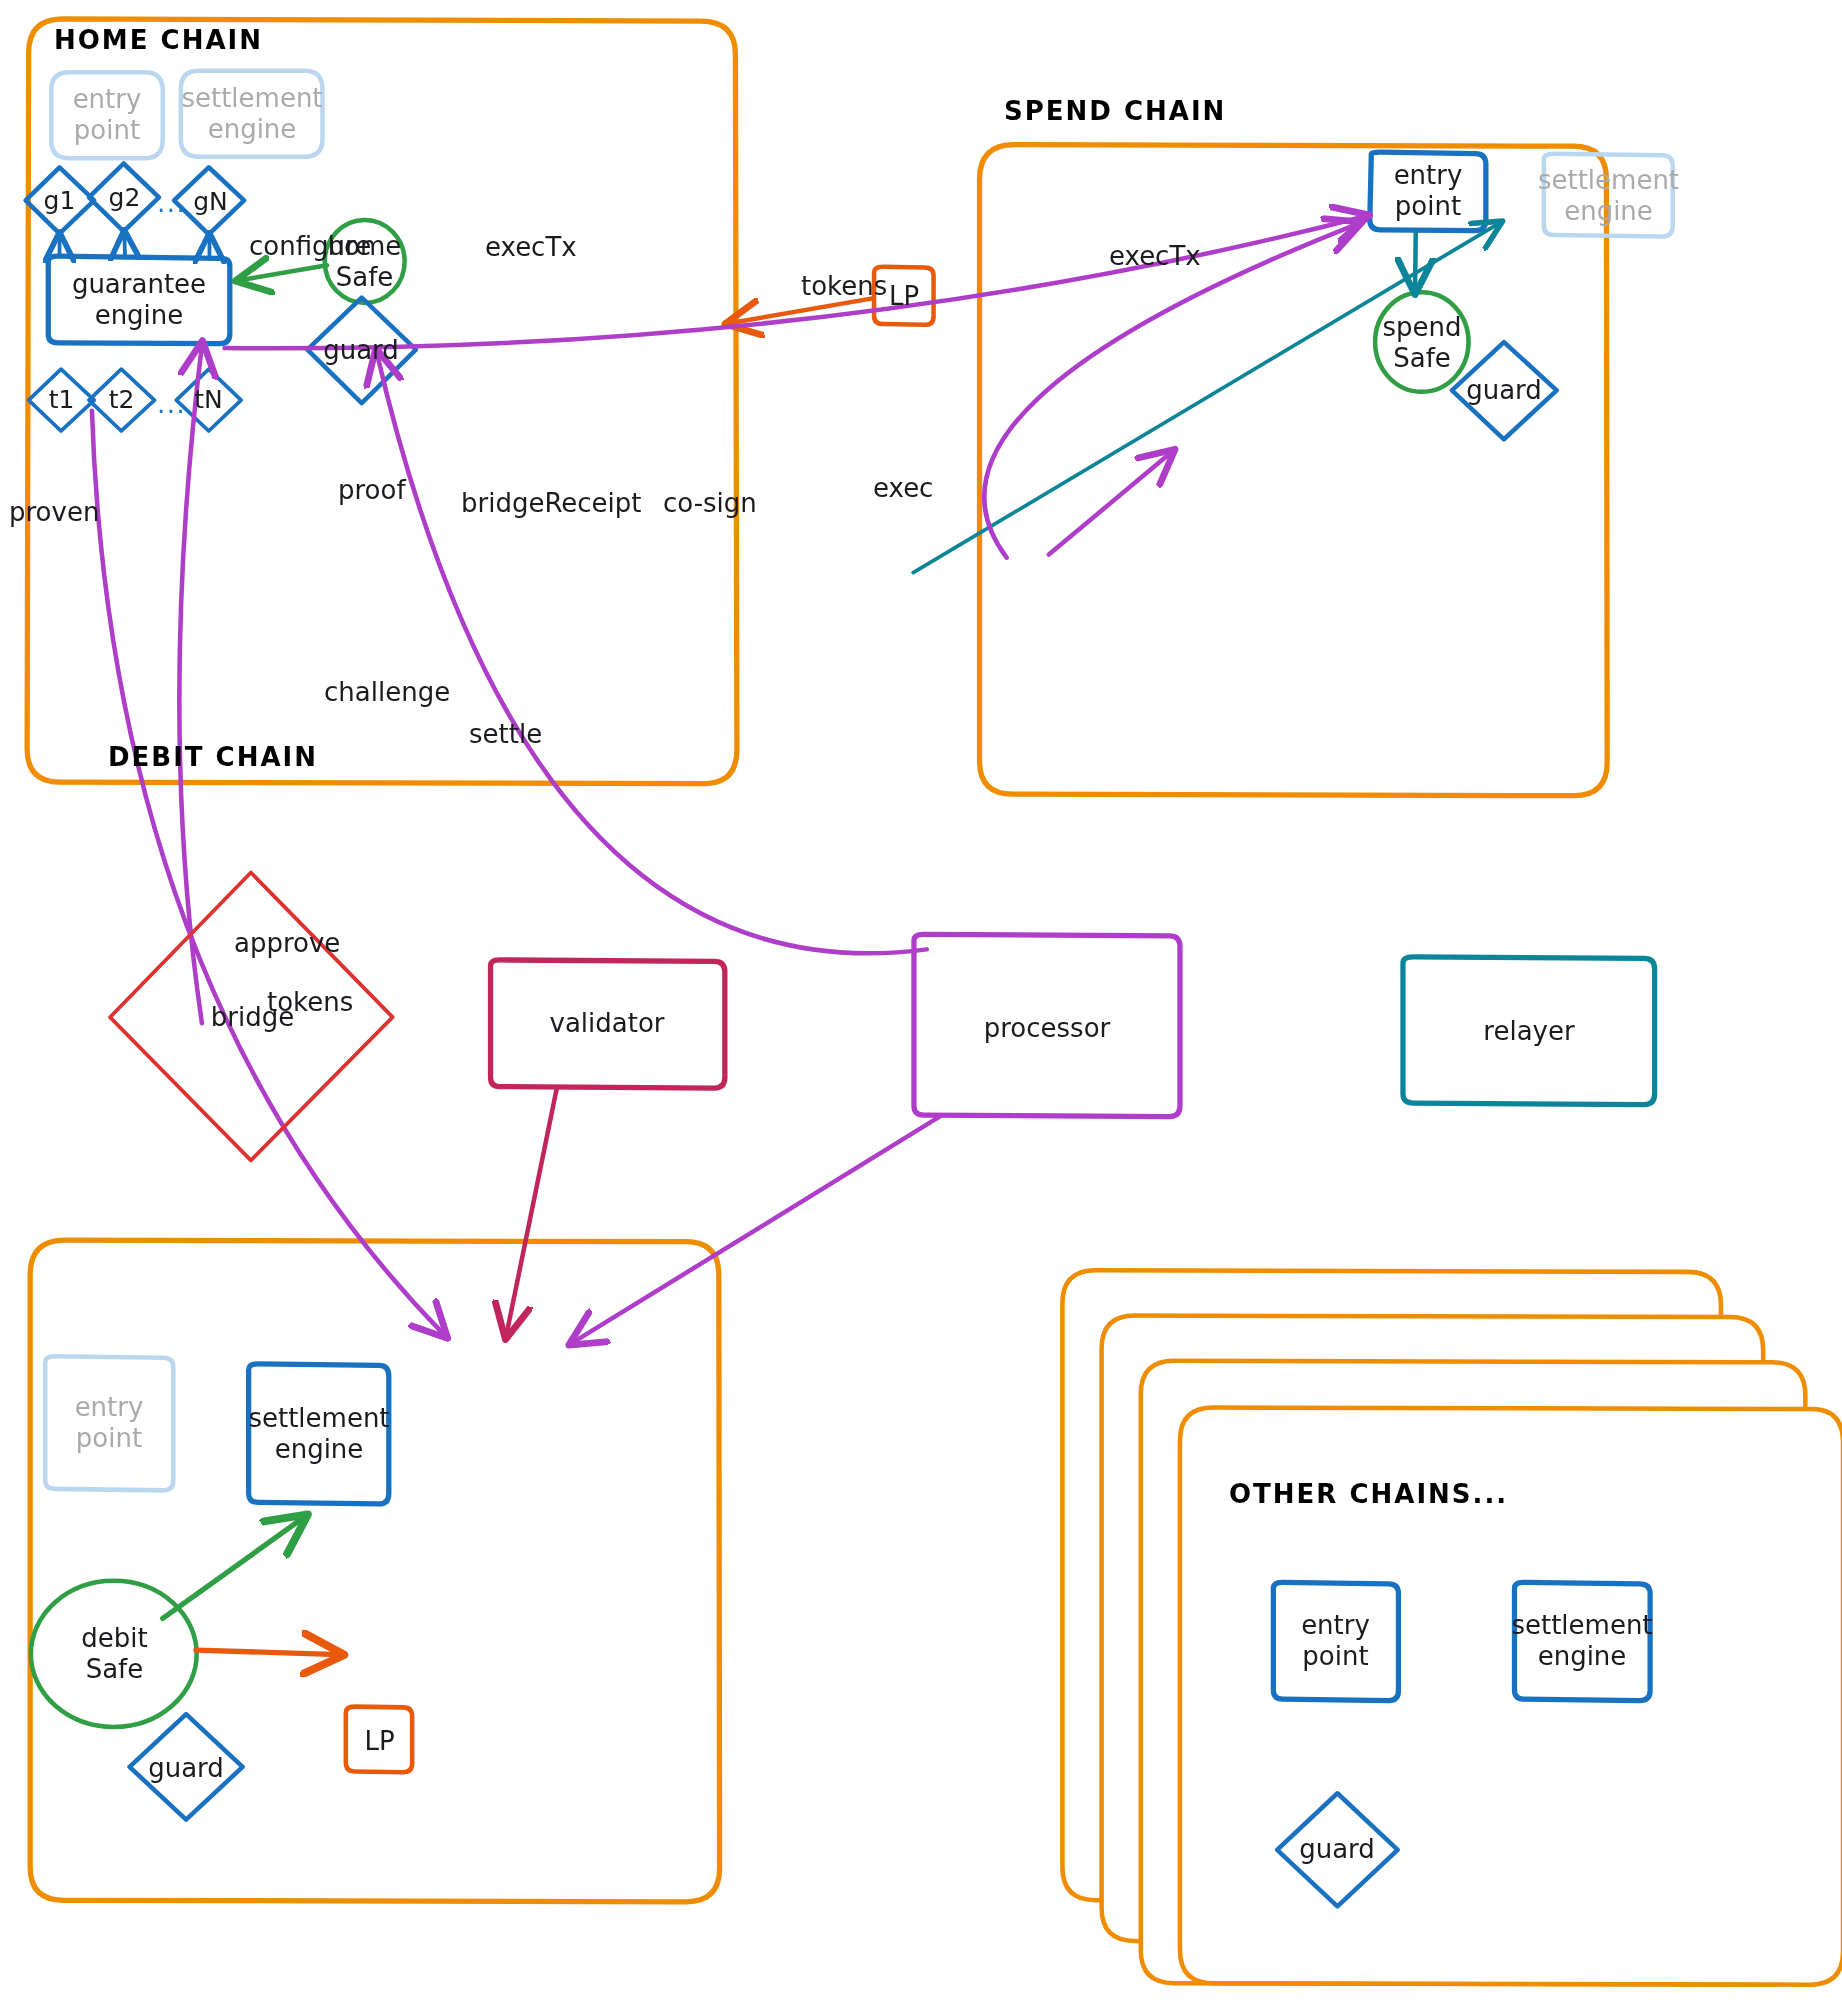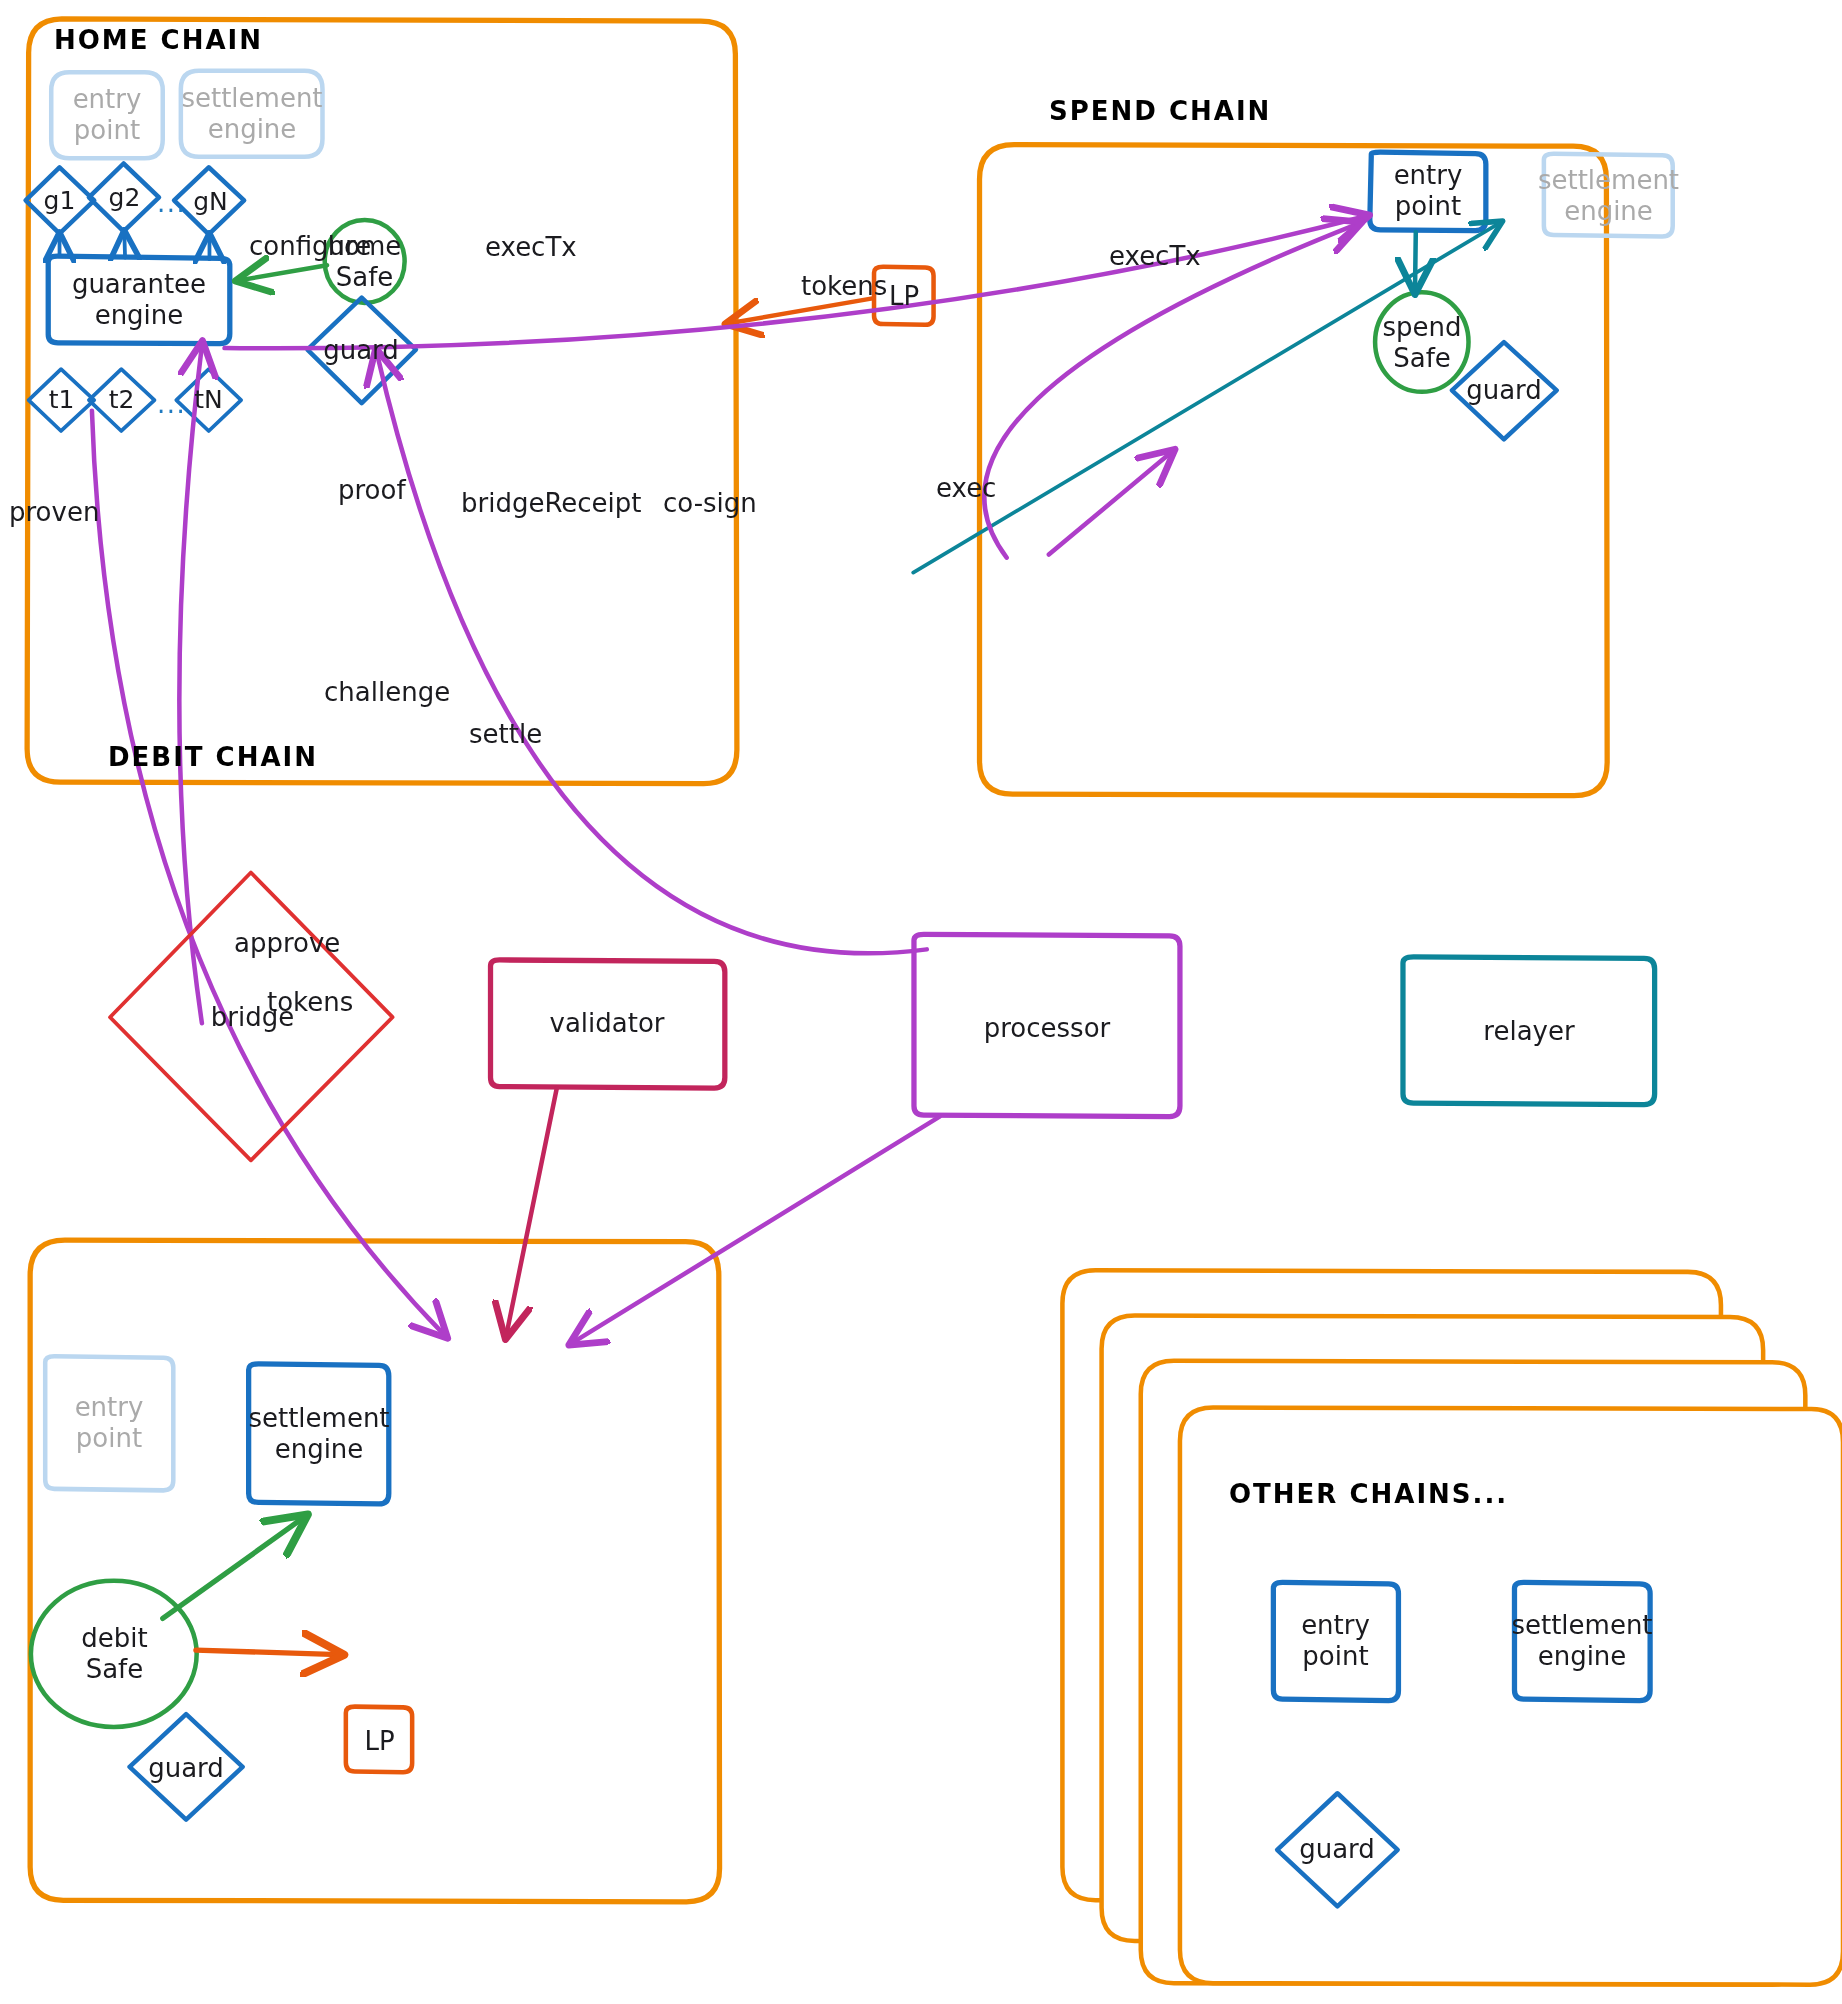--- a/index.html
+++ b/index.html
@@ -133,21 +133,21 @@
       <path d="M1690,2108 Q1690,2100 1702,2100 L1843,2102 Q1856,2102 1856,2115 L1856,2244 Q1856,2257 1843,2257 L1702,2255 Q1690,2255 1690,2243 Z" stroke="#1971C2" stroke-width="7"></path>
       <path d="M2010,2108 Q2010,2100 2022,2100 L2176,2102 Q2190,2102 2190,2115 L2190,2244 Q2190,2257 2176,2257 L2022,2255 Q2010,2255 2010,2243 Z" stroke="#1971C2" stroke-width="7"></path>
       <path d="M1775,2380 L1855,2455 L1775,2530 L1695,2455 Z" stroke="#1971C2" stroke-width="6"></path>
 
     </g>
   </svg>
 
   <div class="nodes">
 
     <div class="chain-title" style="left:54px;top:25px;">HOME CHAIN</div>
-    <div class="chain-title" style="left:1049px;top:96px;">SPEND CHAIN</div>
+    <div class="chain-title" style="left:1004px;top:96px;">SPEND CHAIN</div>
     <div class="chain-title" style="left:108px;top:742px;">DEBIT CHAIN</div>
     <div class="chain-title" style="left:1229px;top:1479px;">OTHER CHAINS...</div>
 
     <div class="ntext ghost" style="left:51px;top:72px;width:112px;height:86px;white-space:pre-line;">entry
 point</div>
     <div class="ntext ghost" style="left:181px;top:71px;width:142px;height:86px;white-space:pre-line;">settlement
 engine</div>
 
     <div class="ntext dia" style="left:33px;top:181px;width:53px;height:39px;">g1</div>
     <div class="ntext dia" style="left:98px;top:178px;width:53px;height:39px;">g2</div>
@@ -191,21 +191,21 @@
 
     <div class="ntext" style="left:1273px;top:1582px;width:125px;height:118px;white-space:pre-line;">entry
 point</div>
     <div class="ntext" style="left:1514px;top:1582px;width:136px;height:118px;white-space:pre-line;">settlement
 engine</div>
     <div class="ntext" style="left:1292px;top:1831px;width:90px;height:36px;">guard</div>
 
     <div class="edge-label" style="left:249px;top:231px;">configure</div>
     <div class="edge-label" style="left:1109px;top:241px;">execTx</div>
     <div class="edge-label" style="left:801px;top:271px;">tokens</div>
-    <div class="edge-label" style="left:936px;top:473px;">exec</div>
+    <div class="edge-label" style="left:873px;top:473px;">exec</div>
     <div class="edge-label" style="left:485px;top:232px;">execTx</div>
     <div class="edge-label" style="left:461px;top:488px;">bridgeReceipt</div>
     <div class="edge-label" style="left:663px;top:488px;">co-sign</div>
     <div class="edge-label" style="left:9px;top:497px;">proven</div>
     <div class="edge-label" style="left:338px;top:475px;">proof</div>
     <div class="edge-label" style="left:324px;top:677px;">challenge</div>
     <div class="edge-label" style="left:469px;top:719px;">settle</div>
     <div class="edge-label" style="left:234px;top:928px;">approve</div>
     <div class="edge-label" style="left:267px;top:987px;">tokens</div>
 

